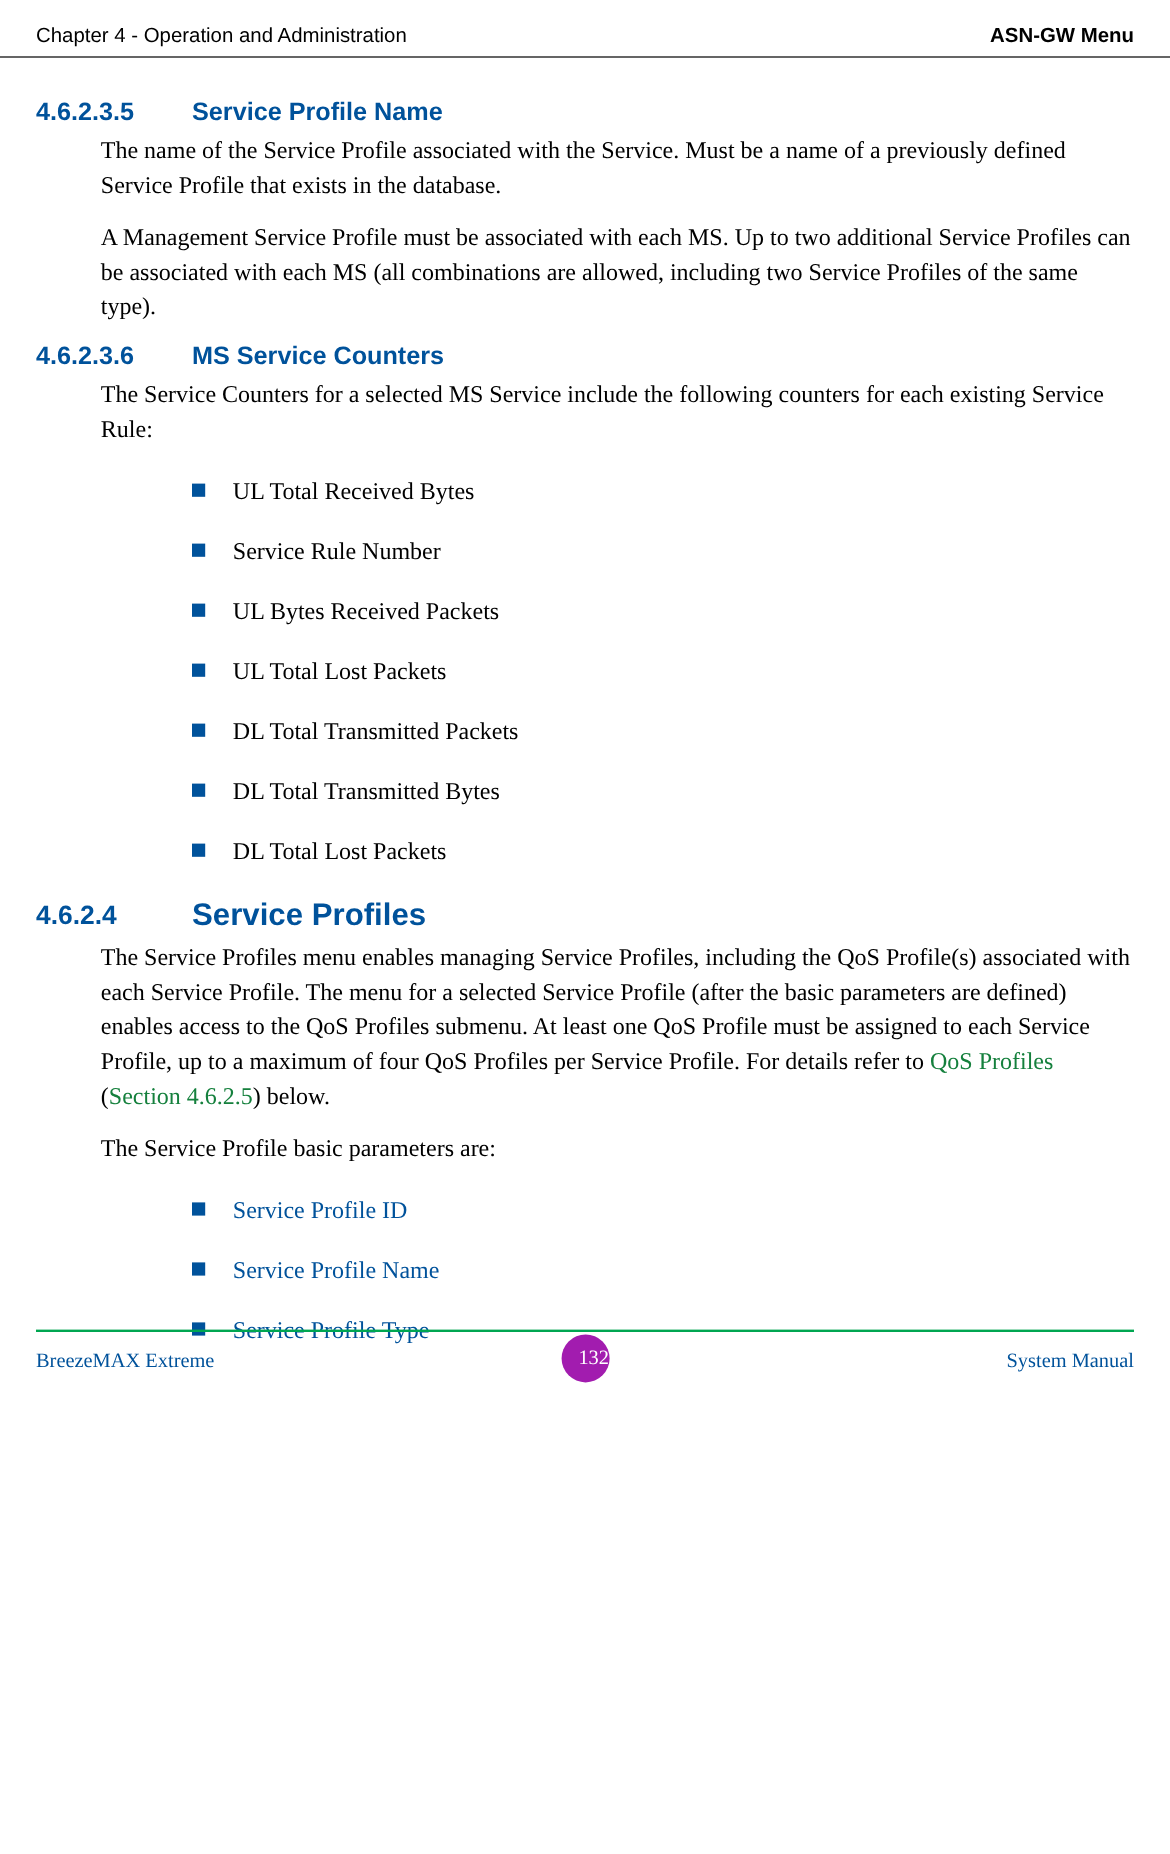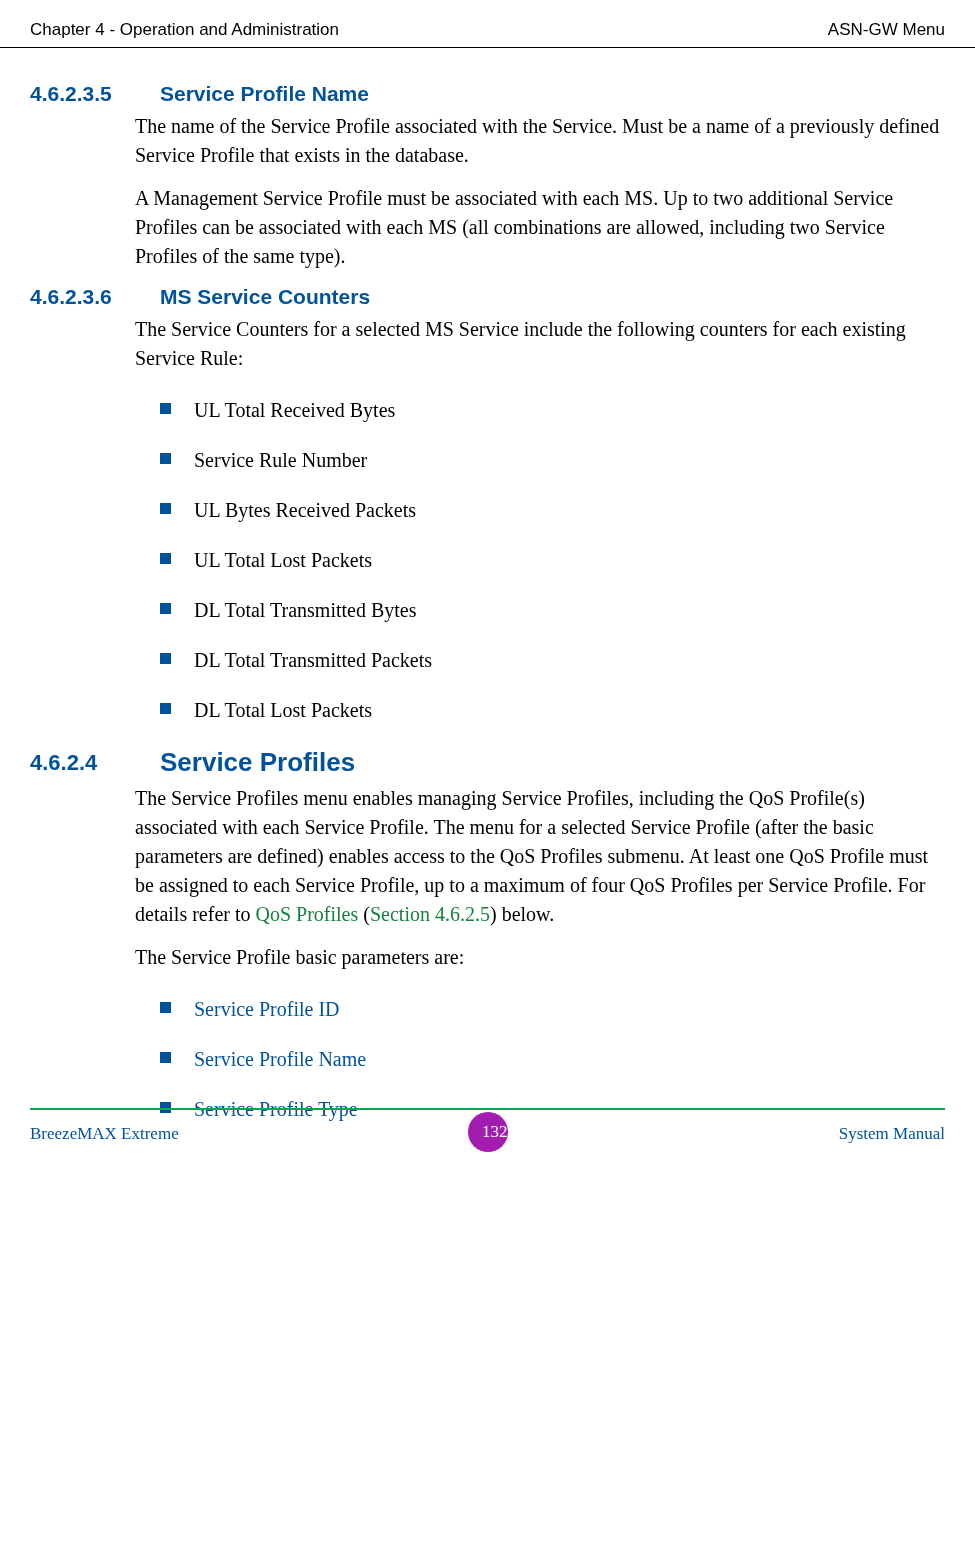--- a/index.html
+++ b/index.html
@@ -26,21 +26,21 @@
     width: 100%;
     box-sizing: border-box;
     padding: 0 30px;
     font-family: Arial, Helvetica, sans-serif;
     font-size: 17px;
     color: #000;
     border-bottom: 1px solid #000;
     height: 28px;
   }
   .runhead .left { float: left; }
-  .runhead .right { float: right; }
+  .runhead .right { float: right; font-weight: bold; }
 
   
   .content {
     position: absolute;
     top: 70px;
     left: 30px;
     right: 30px;
   }
   .section-row {
     display: flex;
@@ -57,21 +57,21 @@
   .secnum.n4 { font-size: 22px; }
   .sectitle {
     font-family: Arial, Helvetica, sans-serif;
     font-weight: bold;
     color: #00529b;
   }
   .sectitle.t5 { font-size: 21px; }
   .sectitle.t4 { font-size: 26px; }
 
   .bodytext {
-    margin-left: 105px;
+    margin-left: 54px;
     font-size: 20px;
     line-height: 1.45;
     margin-top: 6px;
     margin-bottom: 14px;
   }
   .bodytext p { margin: 0 0 14px 0; }
   ul.bullets {
     list-style: none;
     margin: 0 0 0 130px;
     padding: 0;
@@ -190,22 +190,22 @@
       <div class="sectitle t5">MS Service Counters</div>
     </div>
     <div class="bodytext">
       <p>The Service Counters for a selected MS Service include the following counters for each existing Service Rule:</p>
     </div>
     <ul class="bullets">
       <li>UL Total Received Bytes</li>
       <li>Service Rule Number</li>
       <li>UL Bytes Received Packets</li>
       <li>UL Total Lost Packets</li>
+      <li>DL Total Transmitted Packets</li>
       <li>DL Total Transmitted Bytes</li>
-      <li>DL Total Transmitted Packets</li>
       <li>DL Total Lost Packets</li>
     </ul>
 
     <div class="section-row" style="margin-top:24px;">
       <div class="secnum n4">4.6.2.4</div>
       <div class="sectitle t4">Service Profiles</div>
     </div>
     <div class="bodytext">
       <p>
         <span>The Service Profiles menu enables managing Service Profiles, including the QoS Profile(s) associated with each Service Profile. The menu for a selected Service Profile (after the basic parameters are defined) enables access to the QoS Profiles submenu. At least one QoS Profile must be assigned to each Service Profile, up to a maximum of four QoS Profiles per Service Profile. For details refer to </span><span class="linktext">QoS Profiles</span><span> (</span><span class="linktext">Section 4.6.2.5</span><span>) below.</span>

